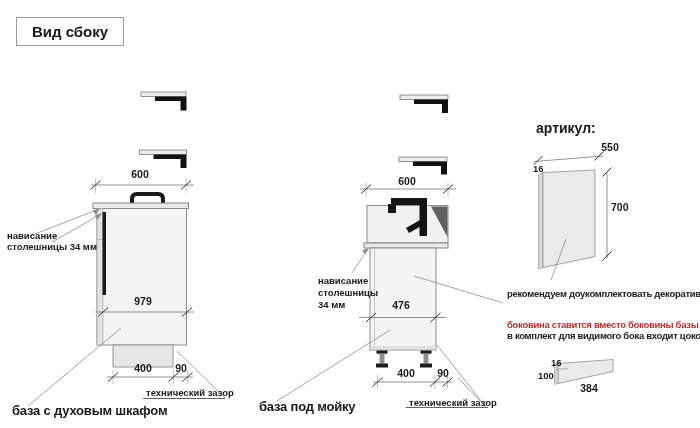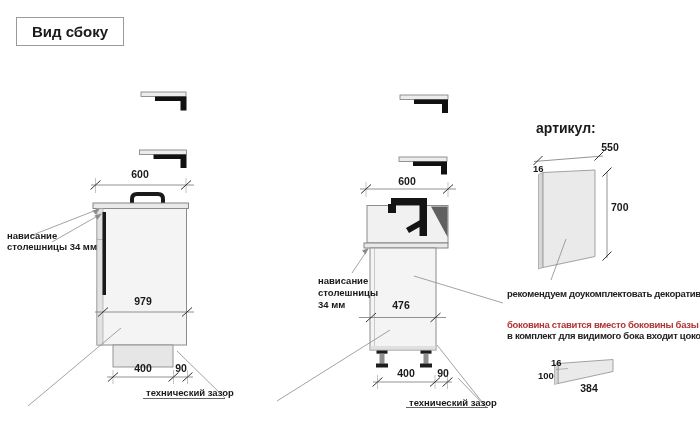--- a/index.html
+++ b/index.html
@@ -161,29 +161,31 @@
 
   <div class="title-box">Вид сбоку</div>
 
   <div class="txt dim" style="left:124px;top:168px;width:32px;">600</div>
   <div class="txt dim" style="left:127px;top:295px;width:32px;">979</div>
   <div class="txt dim" style="left:128px;top:362px;width:30px;">400</div>
   <div class="txt dim" style="left:170px;top:362px;width:22px;">90</div>
   <div class="txt small-label" style="left:7px;top:230px;">нависание</div>
   <div class="txt small-label" style="left:7px;top:241px;">столешницы 34 мм</div>
   <div class="txt small-label" style="left:146px;top:387px;">технический зазор</div>
+  <div class="txt big-label" style="left:12px;top:403px;">база с духовым шкафом</div>
 
   <div class="txt dim" style="left:391px;top:175px;width:32px;">600</div>
   <div class="txt dim" style="left:385px;top:299px;width:32px;">476</div>
   <div class="txt dim" style="left:391px;top:367px;width:30px;">400</div>
   <div class="txt dim" style="left:432px;top:367px;width:22px;">90</div>
   <div class="txt small-label" style="left:318px;top:275px;">нависание</div>
   <div class="txt small-label" style="left:318px;top:286.5px;">столешницы</div>
   <div class="txt small-label" style="left:318px;top:298.5px;">34 мм</div>
   <div class="txt small-label" style="left:409px;top:397px;">технический зазор</div>
+  <div class="txt big-label" style="left:259px;top:399px;">база под мойку</div>
 
   <div class="txt artikul" style="left:536px;top:120px;">артикул:</div>
   <div class="txt dim" style="left:550px;top:141px;width:32px;margin-left:44px;">550</div>
   <div class="txt small-label" style="left:533px;top:163px;">16</div>
   <div class="txt dim" style="left:611px;top:201px;">700</div>
 
   <div class="txt small-label" style="left:551px;top:357px;">16</div>
   <div class="txt small-label" style="left:538px;top:370px;">100</div>
   <div class="txt dim" style="left:576px;top:382px;width:26px;">384</div>
 

